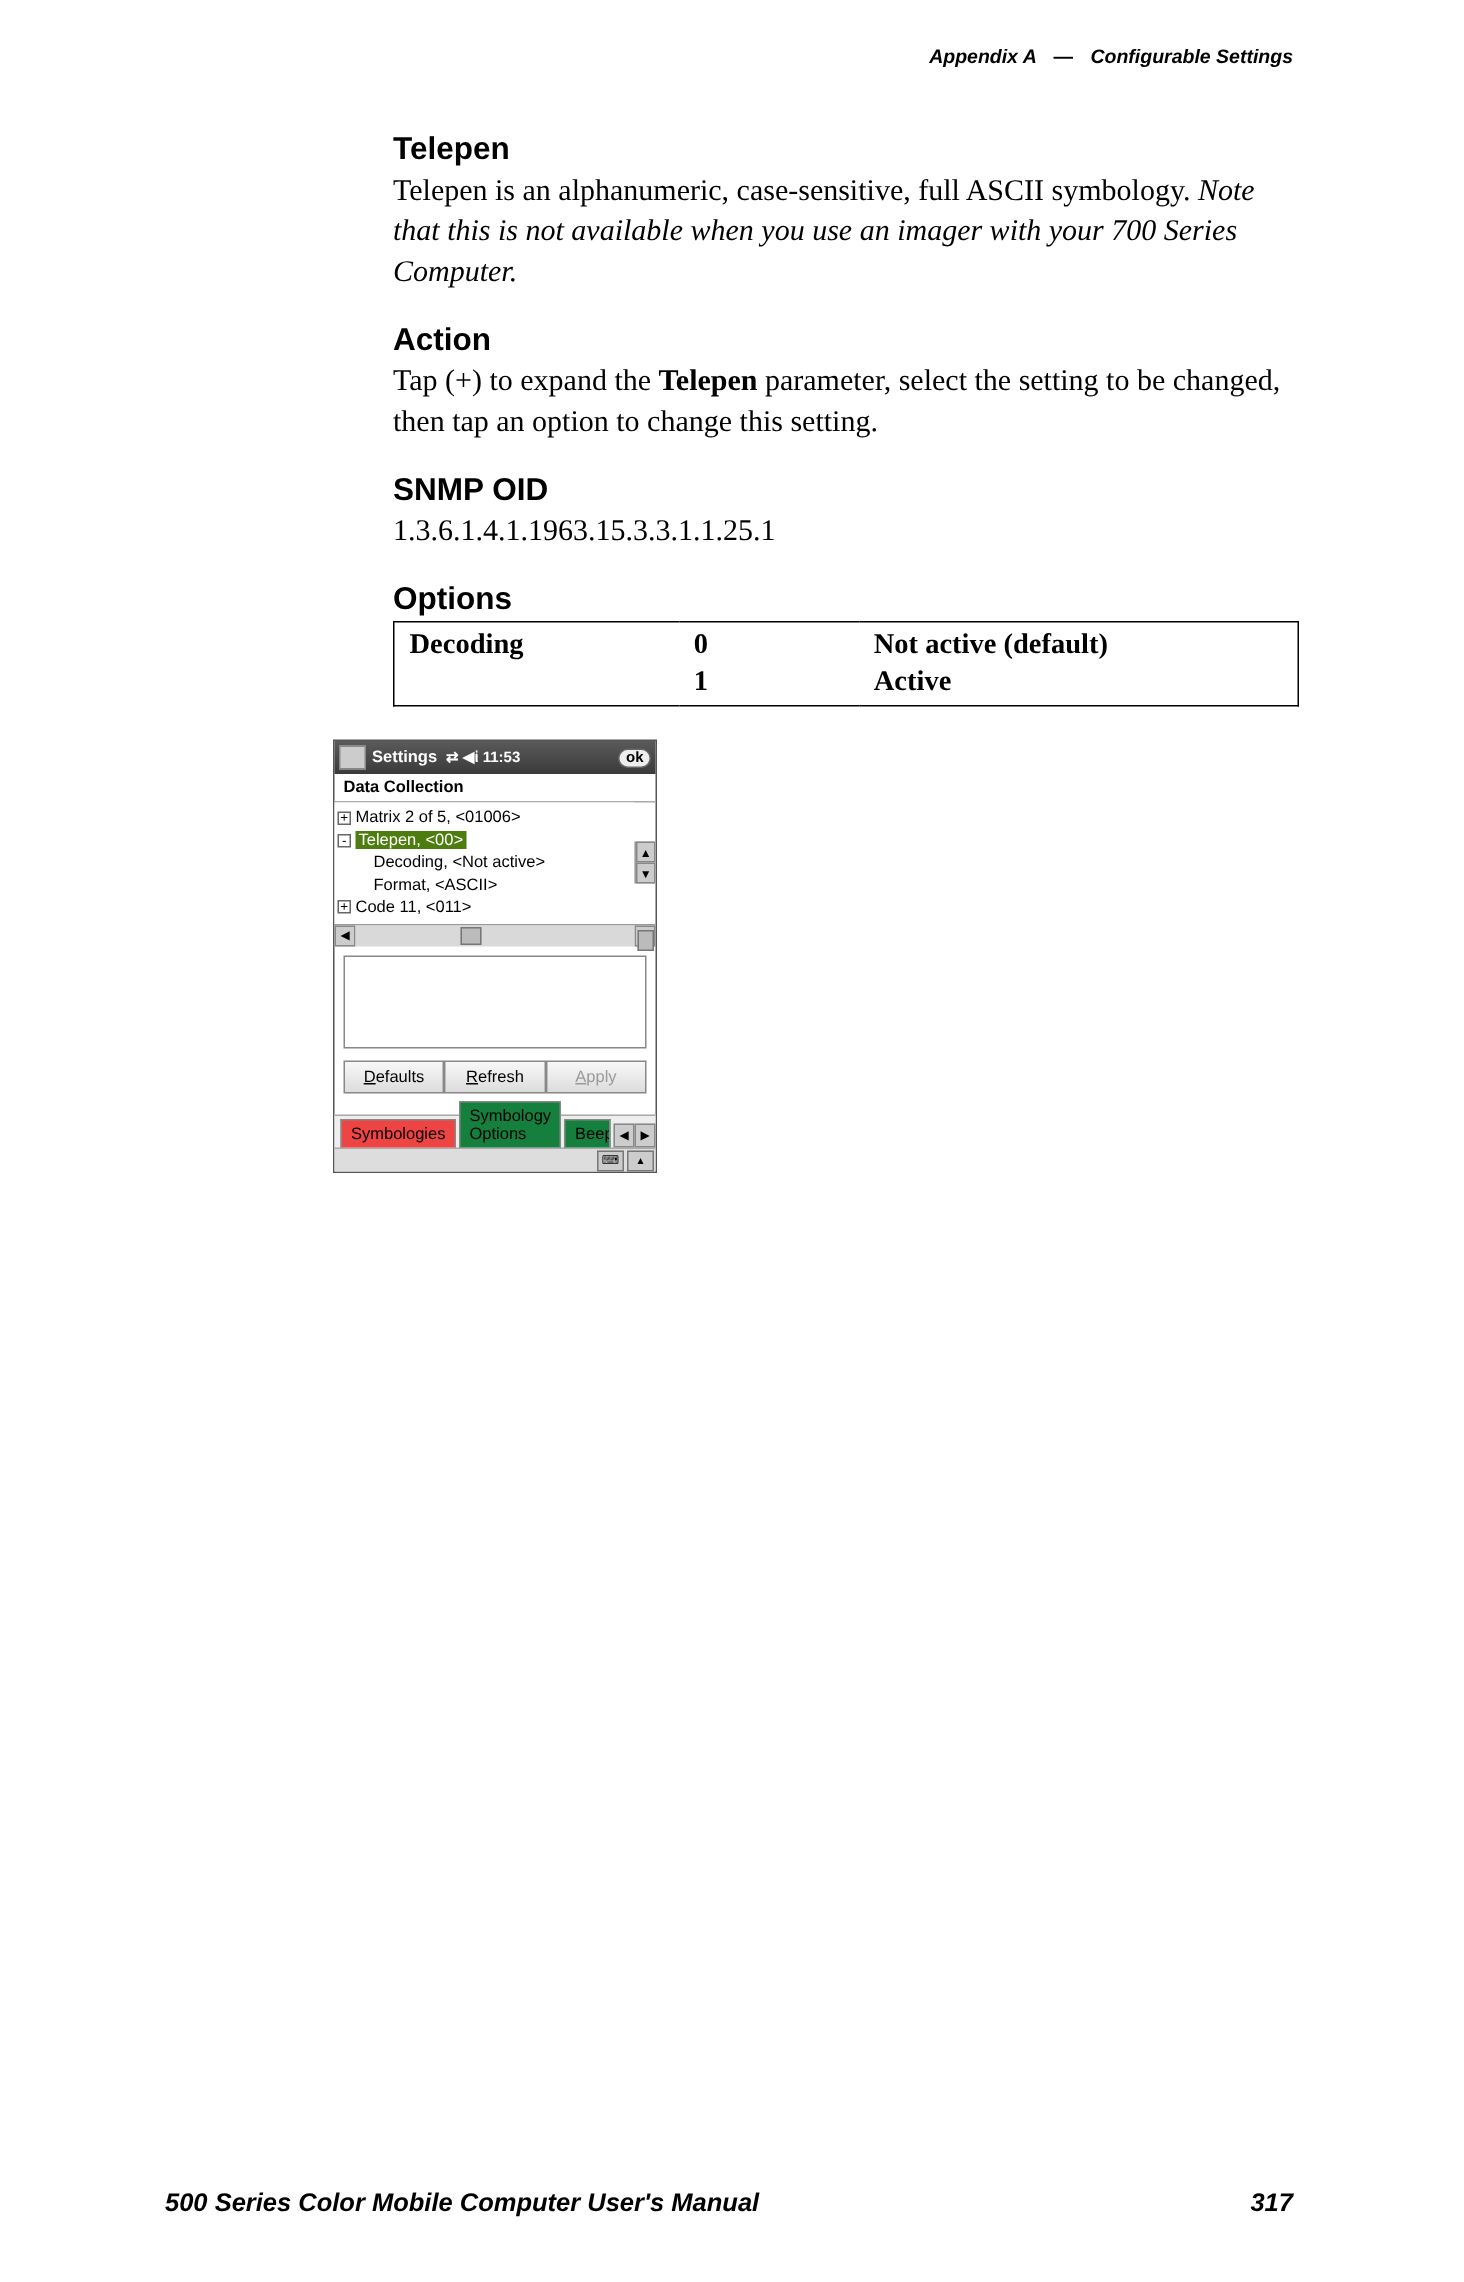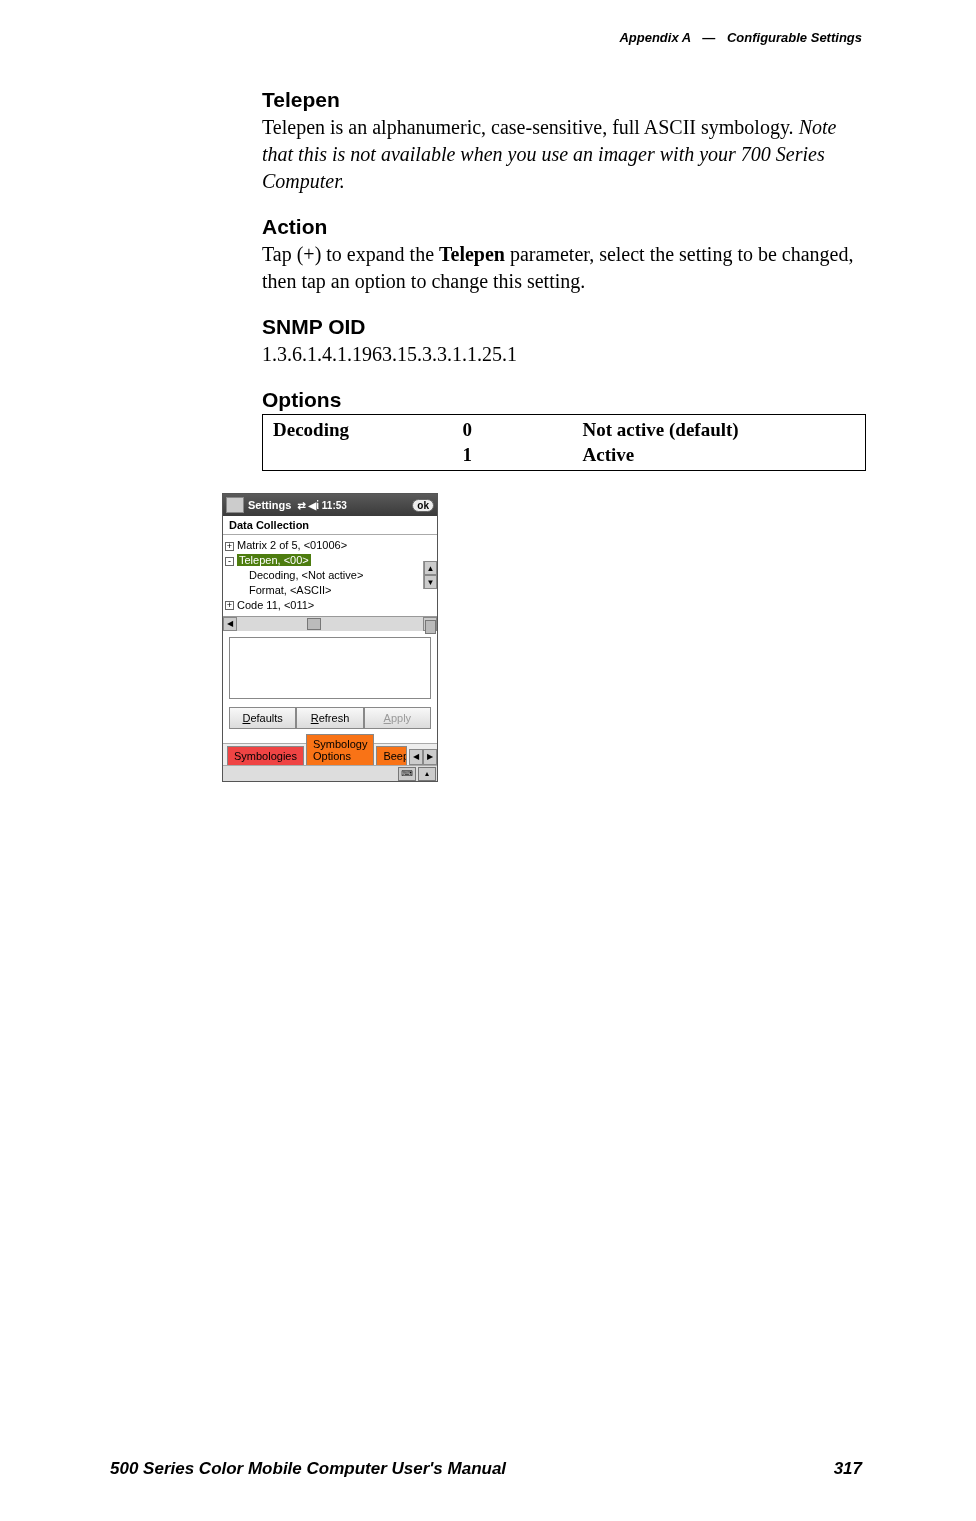--- a/index.html
+++ b/index.html
@@ -202,21 +202,21 @@
       background: #eee;
       border-top: 1px solid #aaa;
       height: 22px;
       padding-left: 4px;
     }
     .tab-row .tab {
       padding: 3px 6px;
       font-size: 11px;
       border: 1px solid #888;
       border-bottom: none;
-      background: #f97316;
+      background: #15803d;
       margin-right: 2px;
     }
     .tab-row .tab.active { background: #ef4444; text-align: center; }
     .tab-row .tab.clipped {
       width: 45px;
       overflow: hidden;
       white-space: nowrap;
     }
     .tab-row .nav {
       margin-left: auto;

